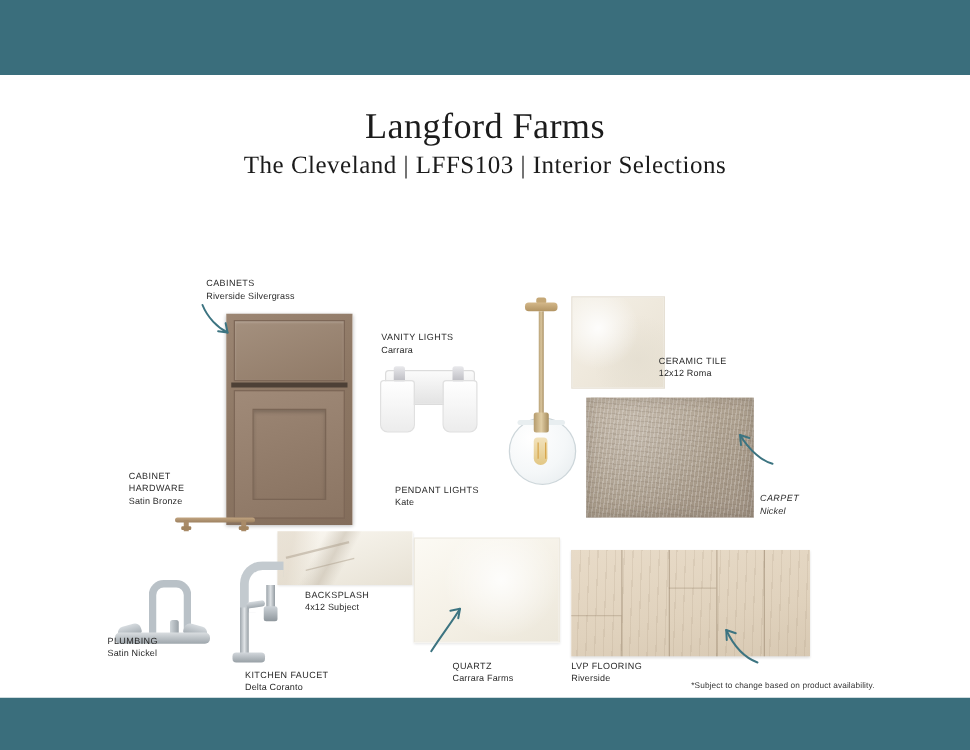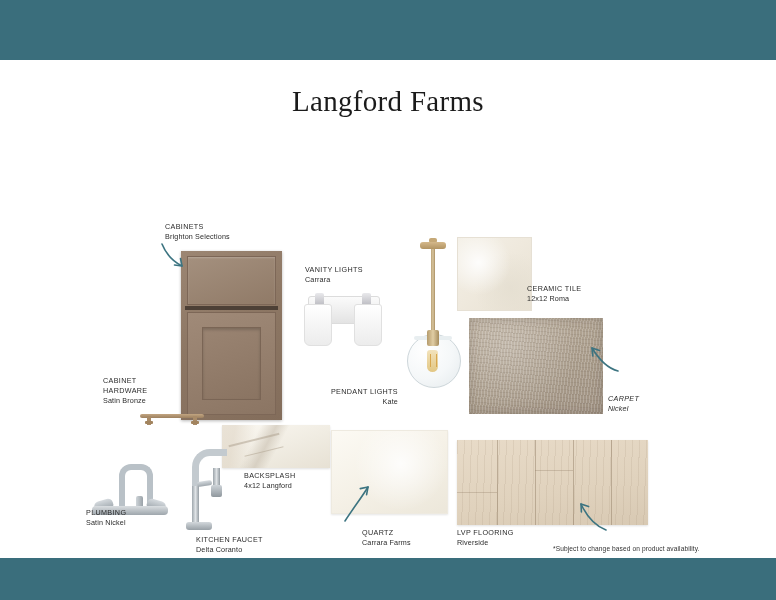--- a/index.html
+++ b/index.html
@@ -20,21 +20,21 @@
     font-family:"Liberation Serif", serif;
     font-size:29px;color:#1b1b1b;letter-spacing:.3px;line-height:1.05;
   }
   .title-sub{
     font-family:"Liberation Serif", serif;
     font-size:20px;color:#1b1b1b;letter-spacing:.4px;margin-top:5px;line-height:1.1;
   }
 
   .lbl{position:absolute;font-size:7.2px;color:#2a2a2a;line-height:1.38;letter-spacing:.15px;white-space:nowrap;}
   .lbl .cap{text-transform:uppercase;letter-spacing:.35px;}
-  .lbl.right{text-align:right;}
+  .lbl.right{}
 
   .footnote{position:absolute;font-size:6.6px;color:#333;letter-spacing:.1px;}
 
   .swatch{position:absolute;}
 
   
   .cabinet{
     left:181px;top:191px;width:101px;height:169px;
     background:linear-gradient(150deg,#9c8673 0%,#8d7764 45%,#836d5b 100%);
     box-shadow:0 1px 3px rgba(0,0,0,.28);
@@ -174,32 +174,33 @@
 </head>
 <body>
 
 <div class="band band-top"></div>
 <div class="band band-bottom"></div>
 
 <div class="sheet">
 
   <div class="title-wrap">
     <div class="title-main">Langford Farms</div>
+    <div class="title-sub">The Cleveland  |  LFFS103  |  Interior Selections</div>
   </div>
 
   <div class="swatch cabinet">
     <div class="cab-drawer"></div>
     <div class="cab-gap"></div>
     <div class="cab-door">
       <div class="cab-panel"></div>
     </div>
   </div>
   <div class="lbl" style="left:165px;top:162px;">
     <div class="cap">CABINETS</div>
-    <div>Brighton Selections</div>
+    <div>Riverside Silvergrass</div>
   </div>
   <div class="arrow" style="left:160px;top:182px;">
     <svg width="34" height="28" viewBox="0 0 34 28" fill="none">
       <path d="M2 2 C 6 12, 14 20, 22 24" stroke="#3c7481" stroke-width="1.6" fill="none" stroke-linecap="round"></path>
       <path d="M22 24 L 14.5 23 M22 24 L 20.5 16.5" stroke="#3c7481" stroke-width="1.6" fill="none" stroke-linecap="round"></path>
     </svg>
   </div>
 
   <div class="swatch pull">
     <div class="pull-bar"></div>
@@ -258,21 +259,21 @@
       <path d="M12 5 L 12.8 13 M12 5 L 19.5 7.4" stroke="#3c7481" stroke-width="1.6" fill="none" stroke-linecap="round"></path>
     </svg>
   </div>
 
   <div class="swatch backsplash">
     <div class="bs-vein" style="left:6px;top:14px;width:52px;height:2px;"></div>
     <div class="bs-vein" style="left:22px;top:26px;width:40px;height:1px;"></div>
   </div>
   <div class="lbl" style="left:244px;top:411px;">
     <div class="cap">BACKSPLASH</div>
-    <div>4x12 Langford</div>
+    <div>4x12 Subject</div>
   </div>
 
   <div class="swatch bfaucet">
     <div class="bf-spout"></div>
     <div class="bf-spout-t"></div>
     <div class="bf-h l"></div>
     <div class="bf-h r"></div>
     <div class="bf-base"></div>
   </div>
   <div class="lbl" style="left:86px;top:448px;">

